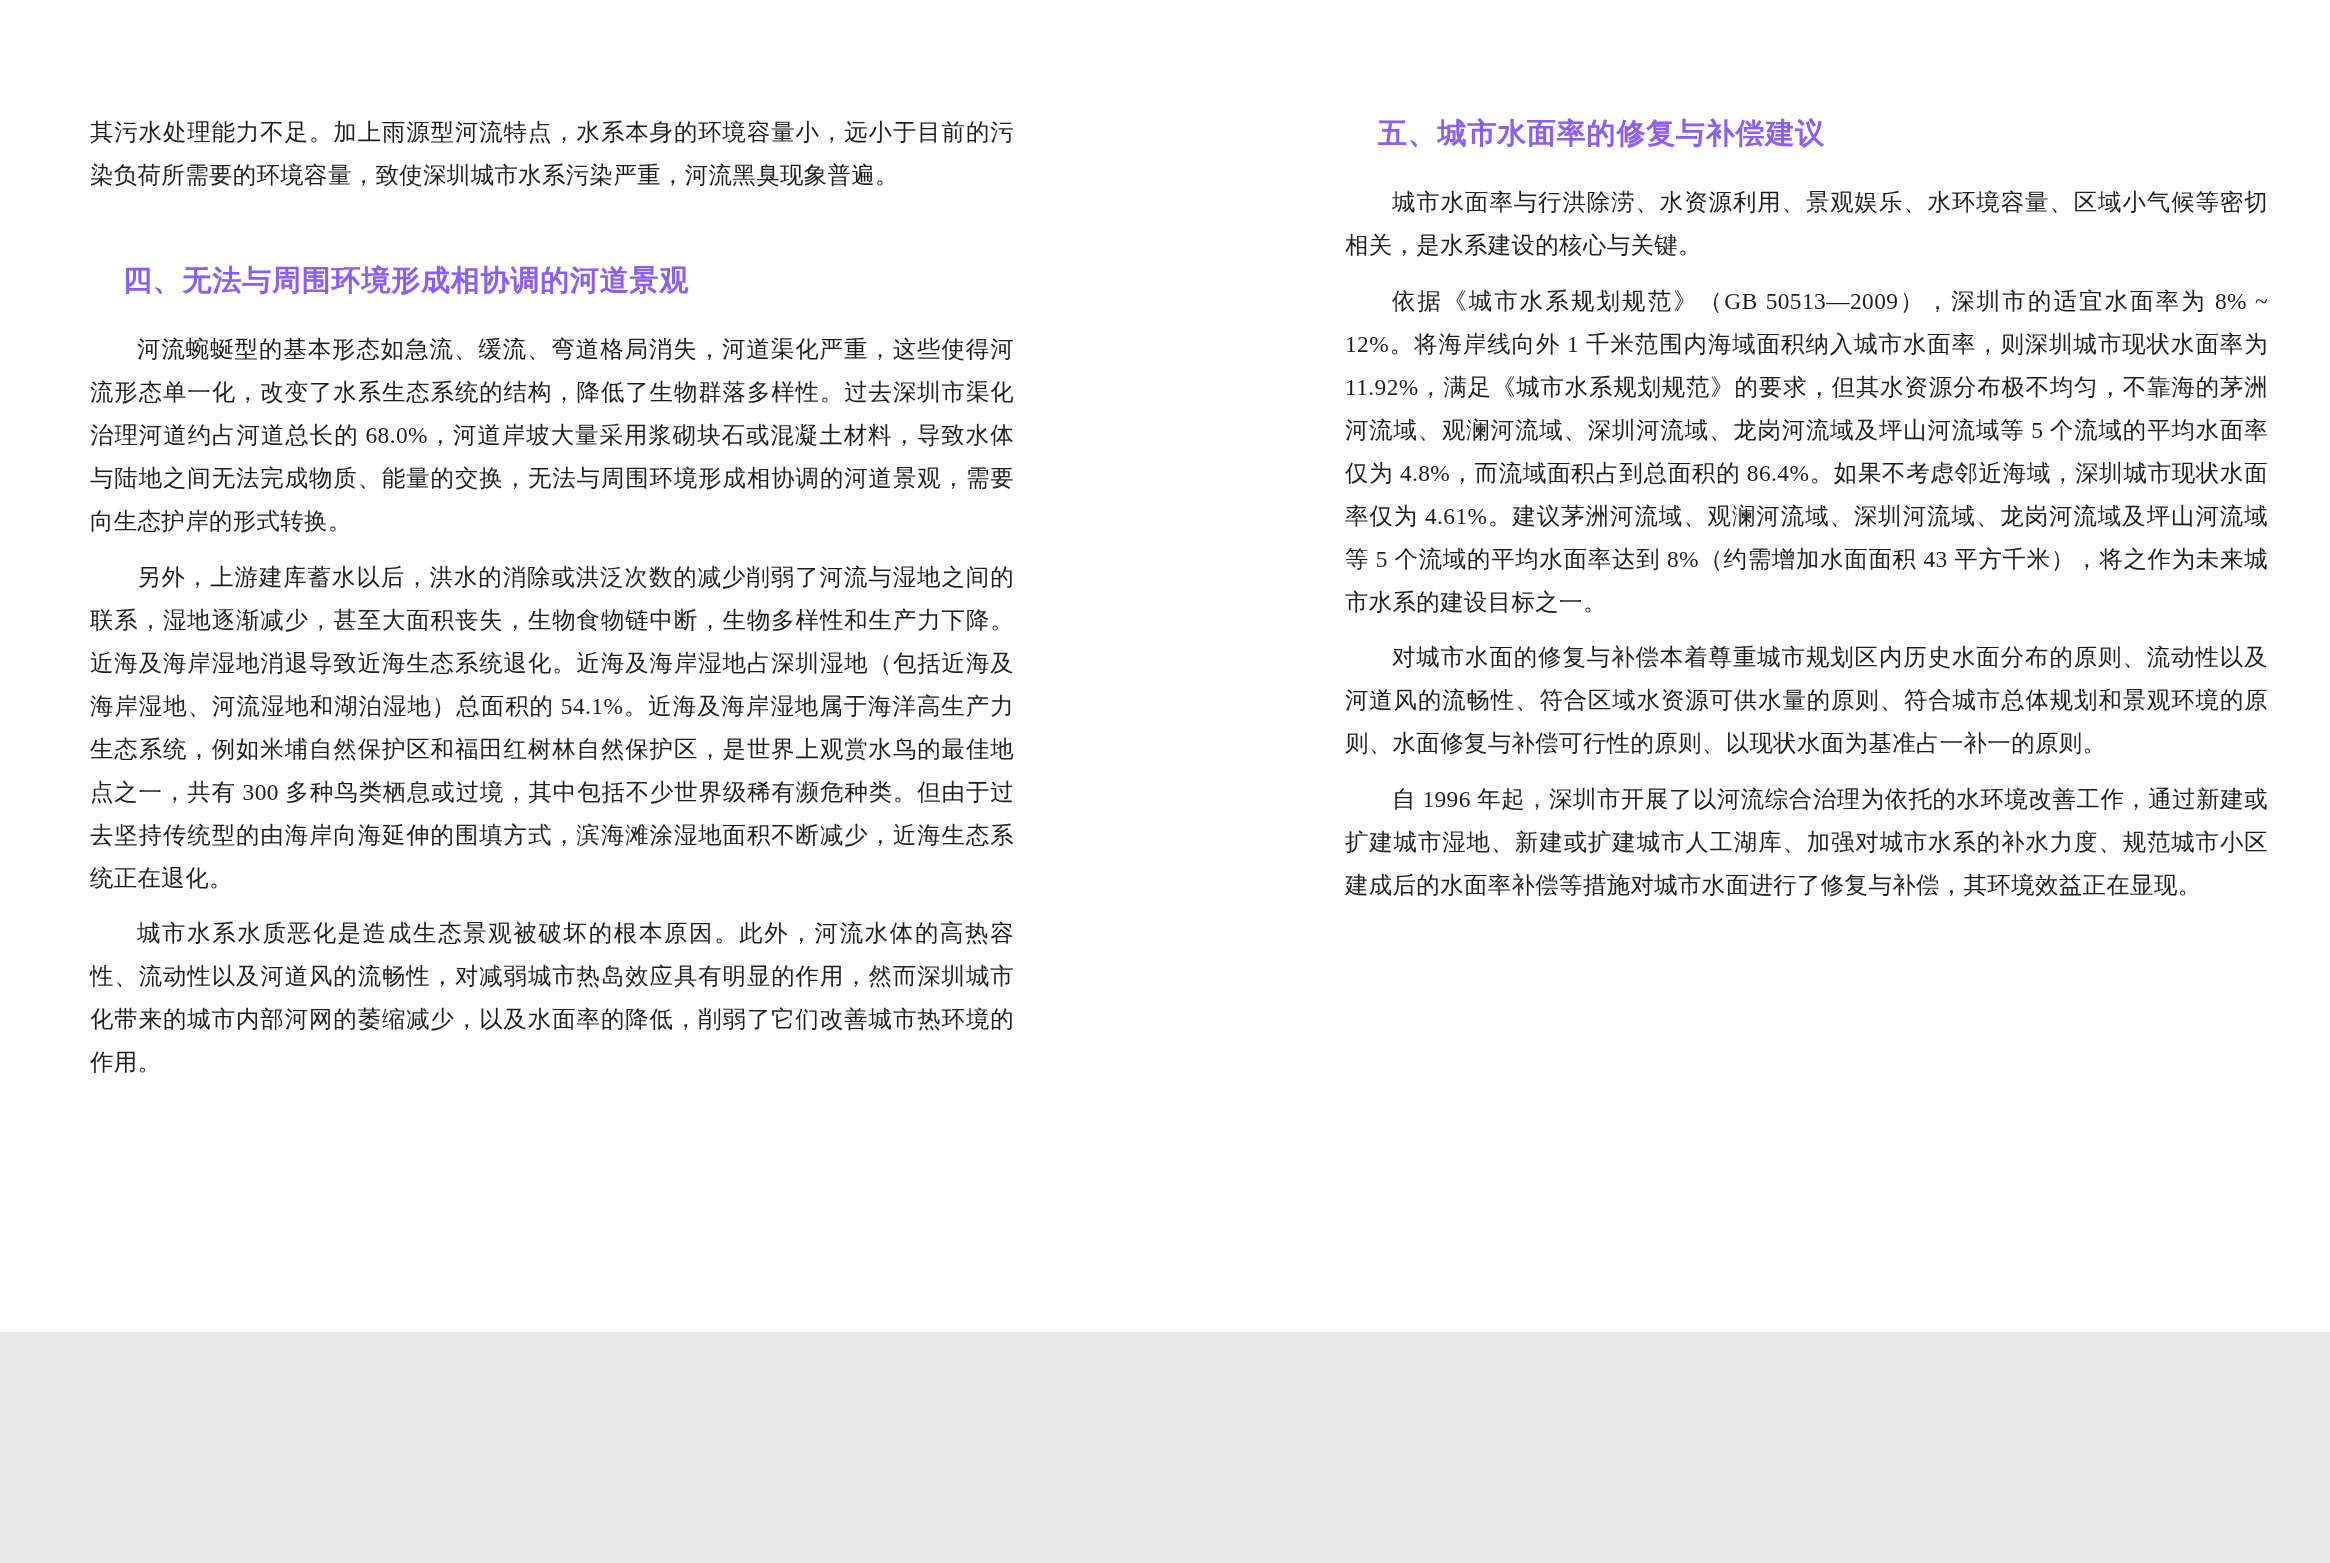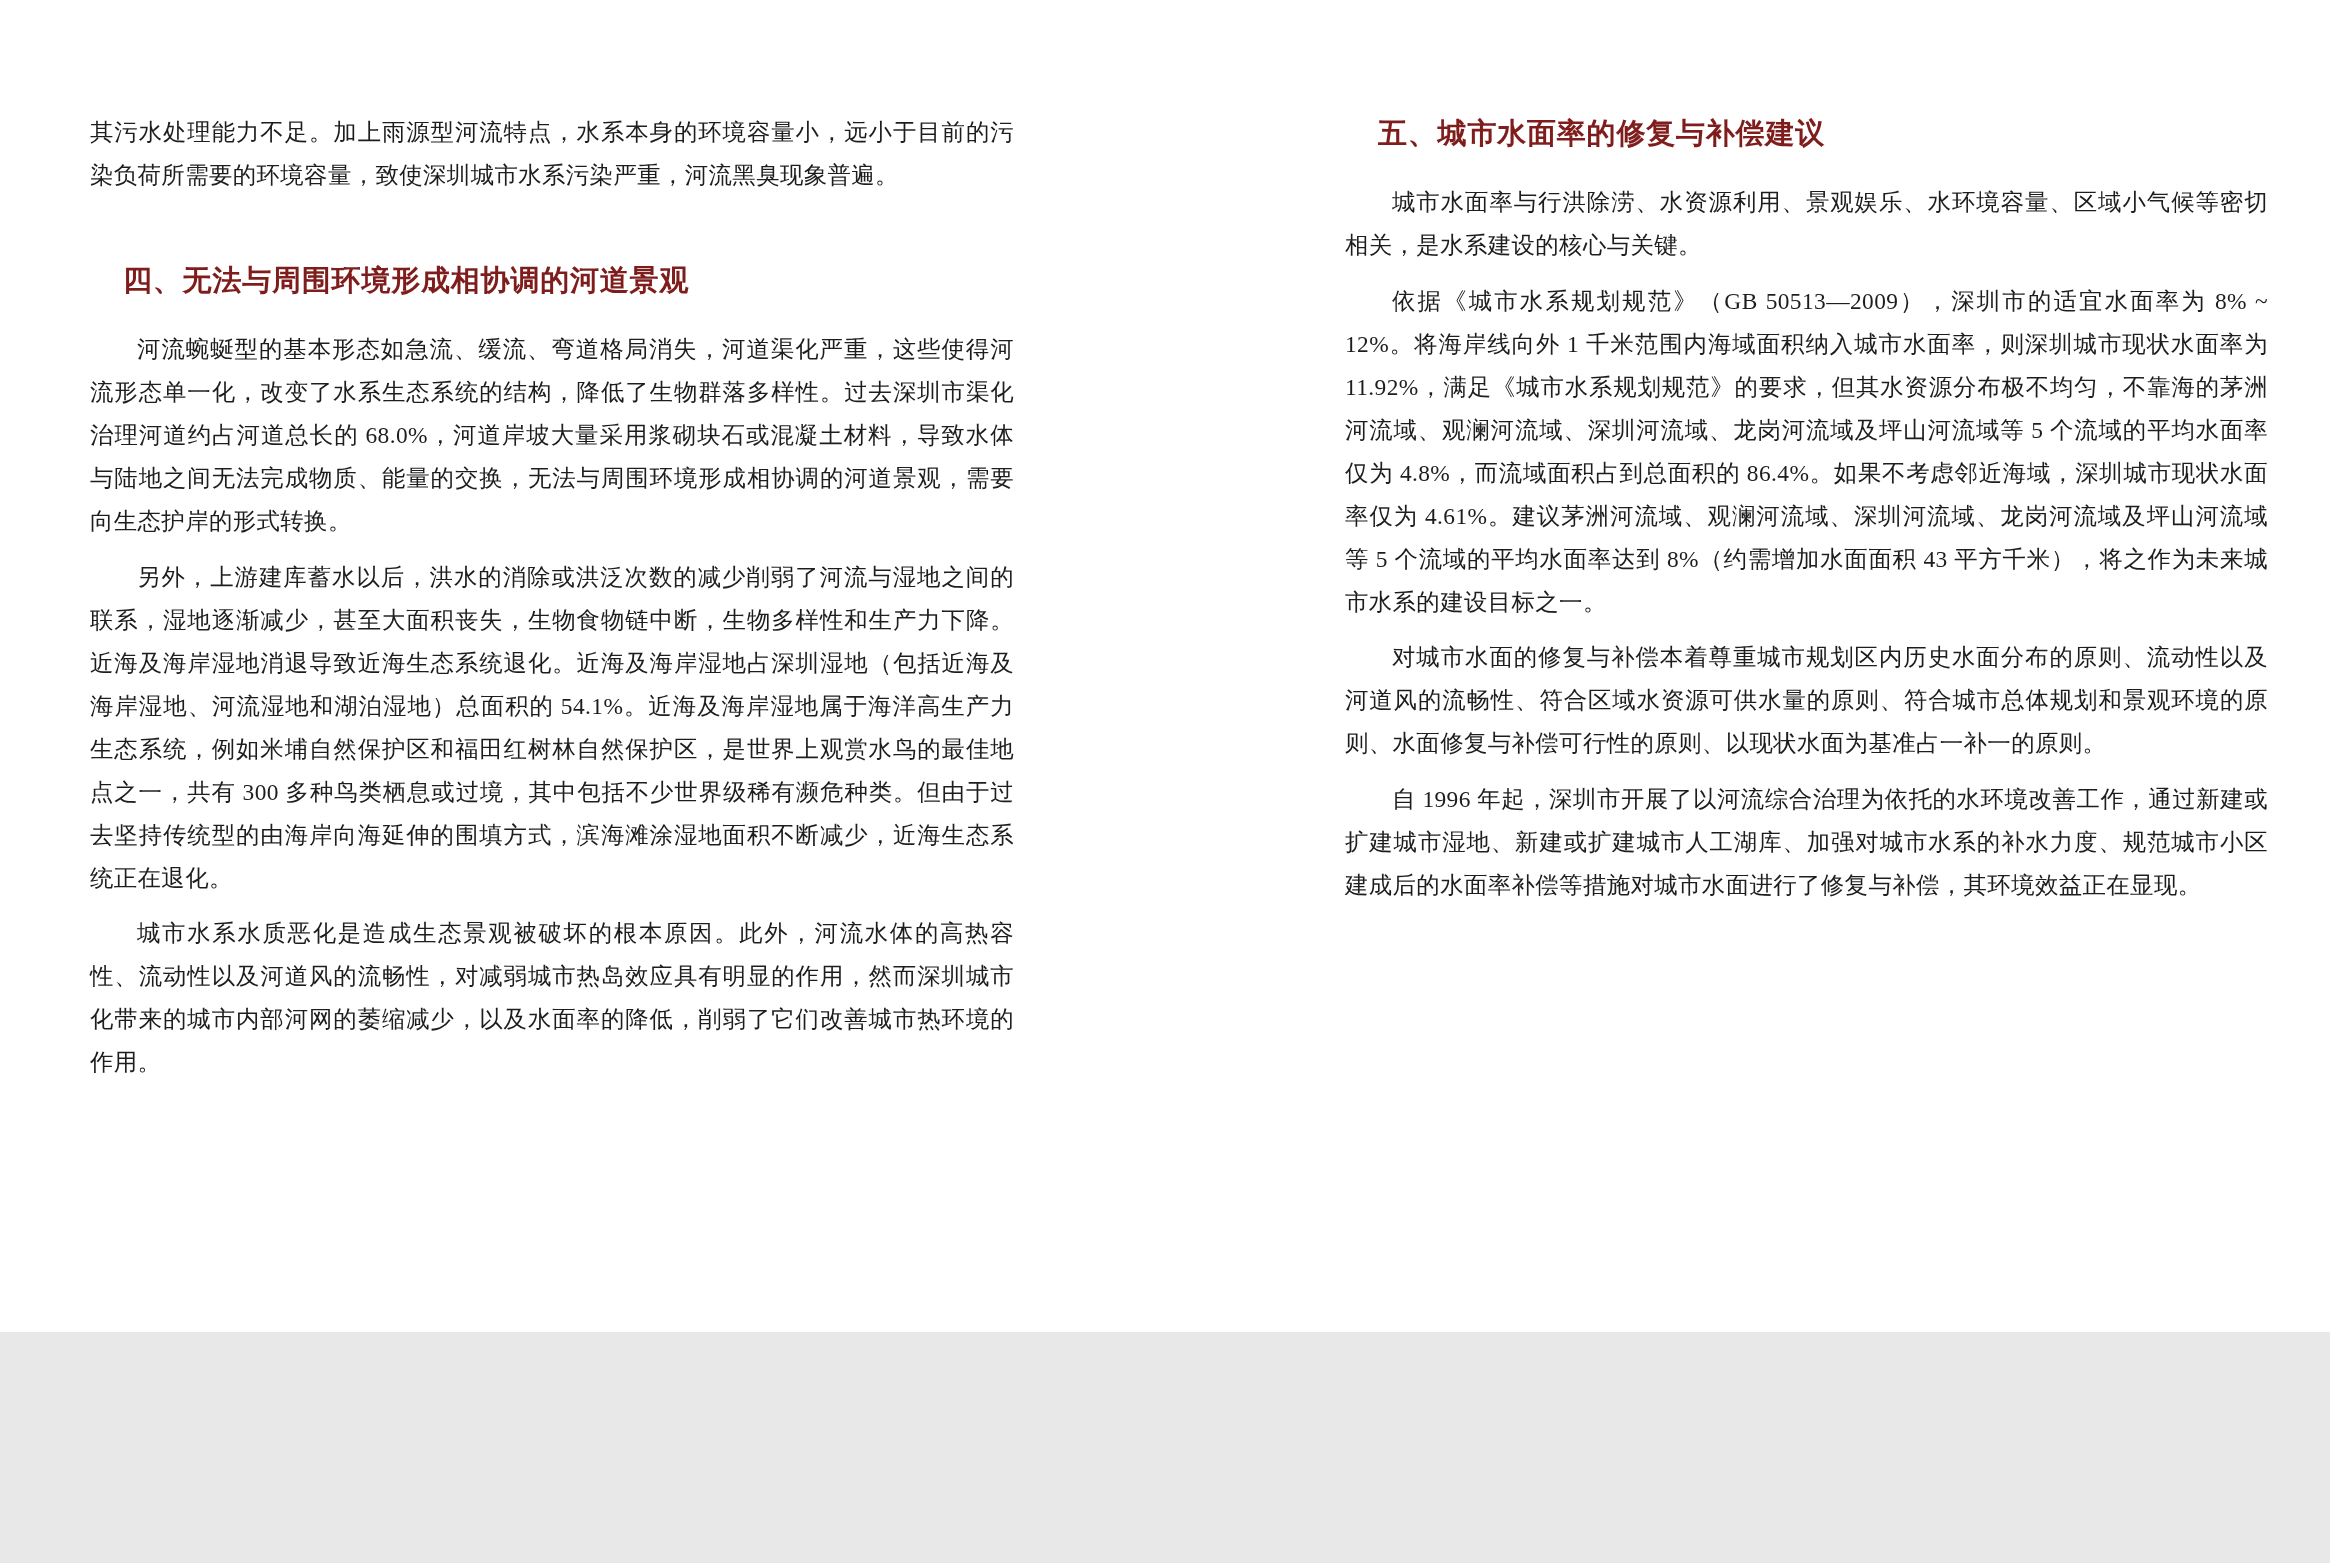--- a/index.html
+++ b/index.html
@@ -31,21 +31,21 @@
     letter-spacing: 0.4px;
   }
   .para:last-child { margin-bottom: 0; }
   .para.indent { text-indent: 47px; }
 
   .section-heading {
     font-family: "Liberation Sans", sans-serif;
     font-weight: bold;
     font-size: 29px;
     line-height: 36px;
-    color: #7f1d1d;
+    color: #8b5cf6;
     margin: 65px 0 30px 33px;
     letter-spacing: 0.8px;
   }
   .section-heading.first { margin-top: 0; }
 
   sub.bod-sub {
     font-size: 15.6px;
     vertical-align: -5.5px;
     line-height: 0;
   }

